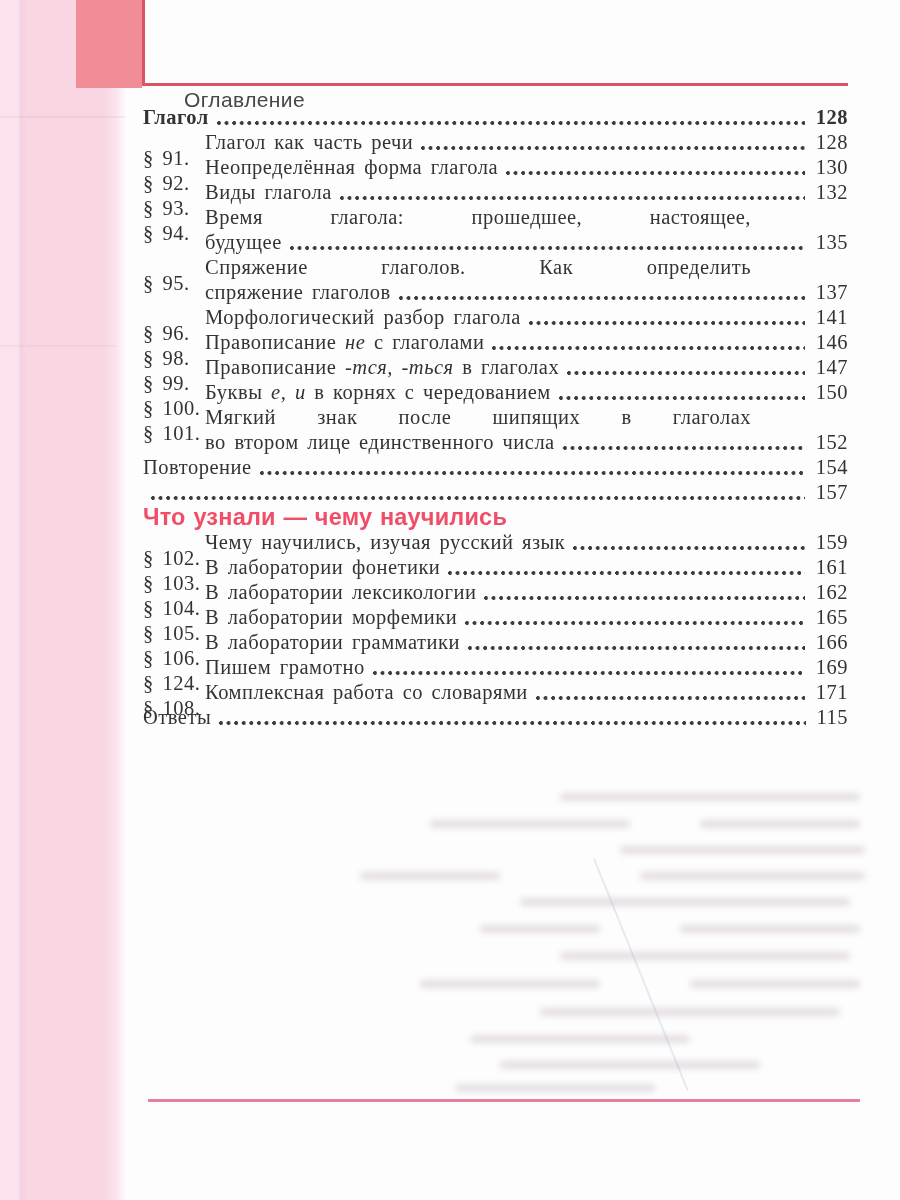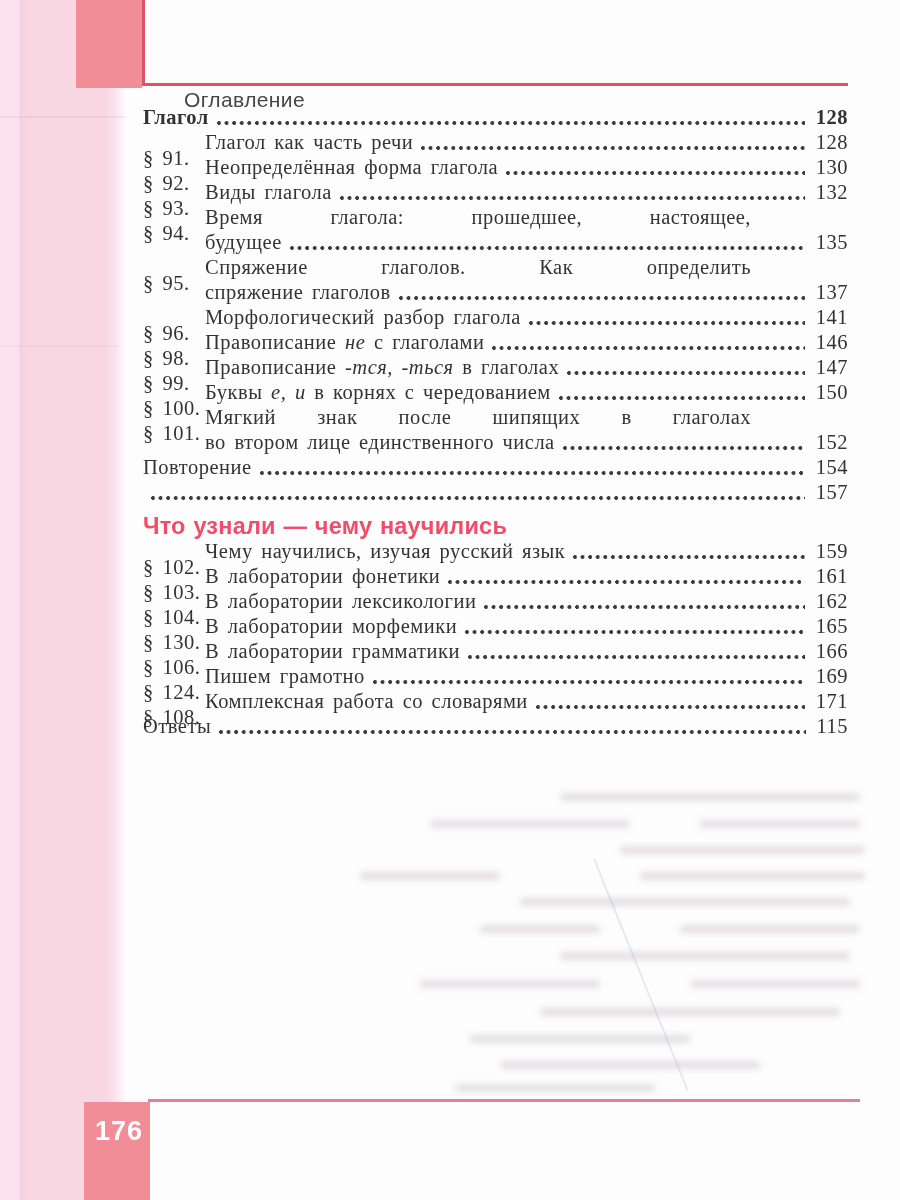--- a/index.html
+++ b/index.html
@@ -28,21 +28,21 @@
   .line{line-height:25px;}
   .pageline{display:flex;align-items:flex-start;}
   .pageline .t{flex:none;}
   .leader{flex:1;min-width:18px;height:6px;align-self:flex-end;margin:0 5px 4px 7px;
     background-image:radial-gradient(circle at 3px 3px,#3c3c3c 1.7px,transparent 2.2px);
     background-size:7.6px 6px;background-repeat:repeat-x;background-position:left bottom;}
   .pg{flex:none;text-align:right;margin-left:6px;}
   .chapter .t,.chapter .pg{font-weight:700;}
   .bi{font-weight:400;font-style:italic;}
   .spread{max-width:546px;text-align:justify;text-align-last:justify;}
-  .toc-heading{margin-top:9px;line-height:25px;font-family:"Liberation Sans",sans-serif;
+  .toc-heading{margin-top:0;line-height:25px;font-family:"Liberation Sans",sans-serif;
     font-weight:700;font-size:23.5px;color:#f04e68;letter-spacing:.2px;word-spacing:1px;}
 
   
   .footer-rule{position:absolute;left:148px;top:1099px;width:712px;height:3px;background:#e57f9c;}
   .footer-box{position:absolute;left:84px;top:1102px;width:66px;height:98px;background:#f18d97;}
   .footer-box span{display:block;padding:14px 0 0 11px;font-family:"Liberation Sans",sans-serif;
     font-weight:700;font-size:27px;color:#ffffff;letter-spacing:1px;}
 
   
   .ghost{position:absolute;height:8px;border-radius:4px;background:rgba(174,152,168,.30);
@@ -186,21 +186,21 @@
       </div>
       <div class="toc-row para">
         <span class="marker">§ 104.</span>
         <div class="line pageline">
           <span class="t"><span>В лаборатории лексикологии</span></span>
           <span class="leader"></span>
           <span class="pg">162</span>
         </div>
       </div>
       <div class="toc-row para">
-        <span class="marker">§ 130.</span>
+        <span class="marker">§ 105.</span>
         <div class="line pageline">
           <span class="t"><span>В лаборатории морфемики</span></span>
           <span class="leader"></span>
           <span class="pg">165</span>
         </div>
       </div>
       <div class="toc-row para">
         <span class="marker">§ 106.</span>
         <div class="line pageline">
           <span class="t"><span>В лаборатории грамматики</span></span>
@@ -245,16 +245,13 @@
   <div class="ghost" style="left:560px;top:952px;width:290px;"></div>
   <div class="ghost" style="left:420px;top:980px;width:180px;"></div>
   <div class="ghost" style="left:690px;top:980px;width:170px;"></div>
   <div class="ghost" style="left:540px;top:1008px;width:300px;"></div>
   <div class="ghost" style="left:470px;top:1035px;width:220px;"></div>
   <div class="ghost" style="left:500px;top:1061px;width:260px;"></div>
   <div class="ghost" style="left:455px;top:1084px;width:200px;"></div>
   <div class="scratch"></div>
 
   <div class="footer-rule"></div>
-  <div class="footer-box">
-    <span>176</span>
-  </div>
 </div>
 
 </body></html>

